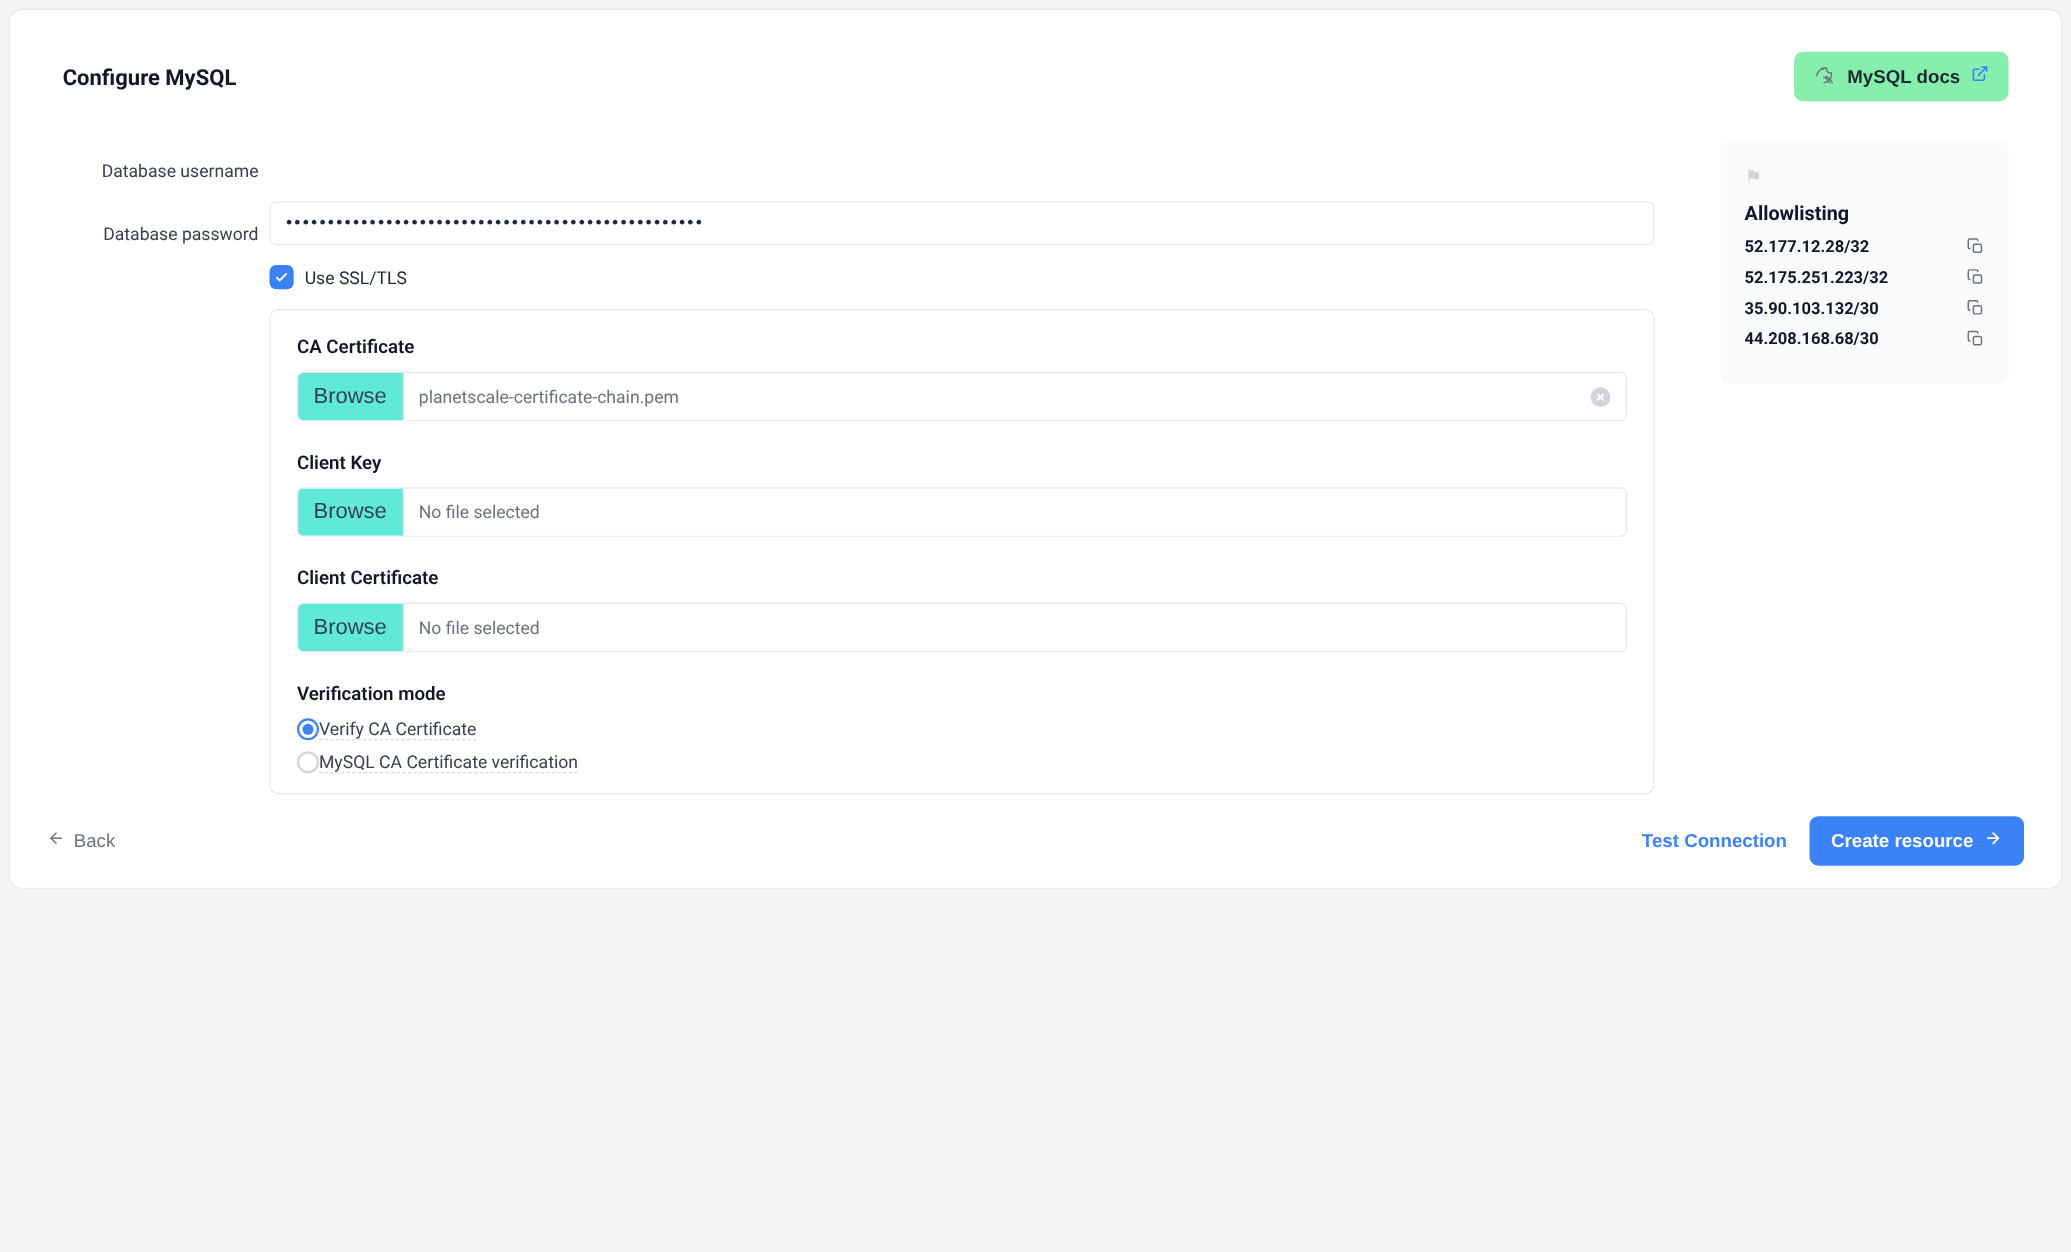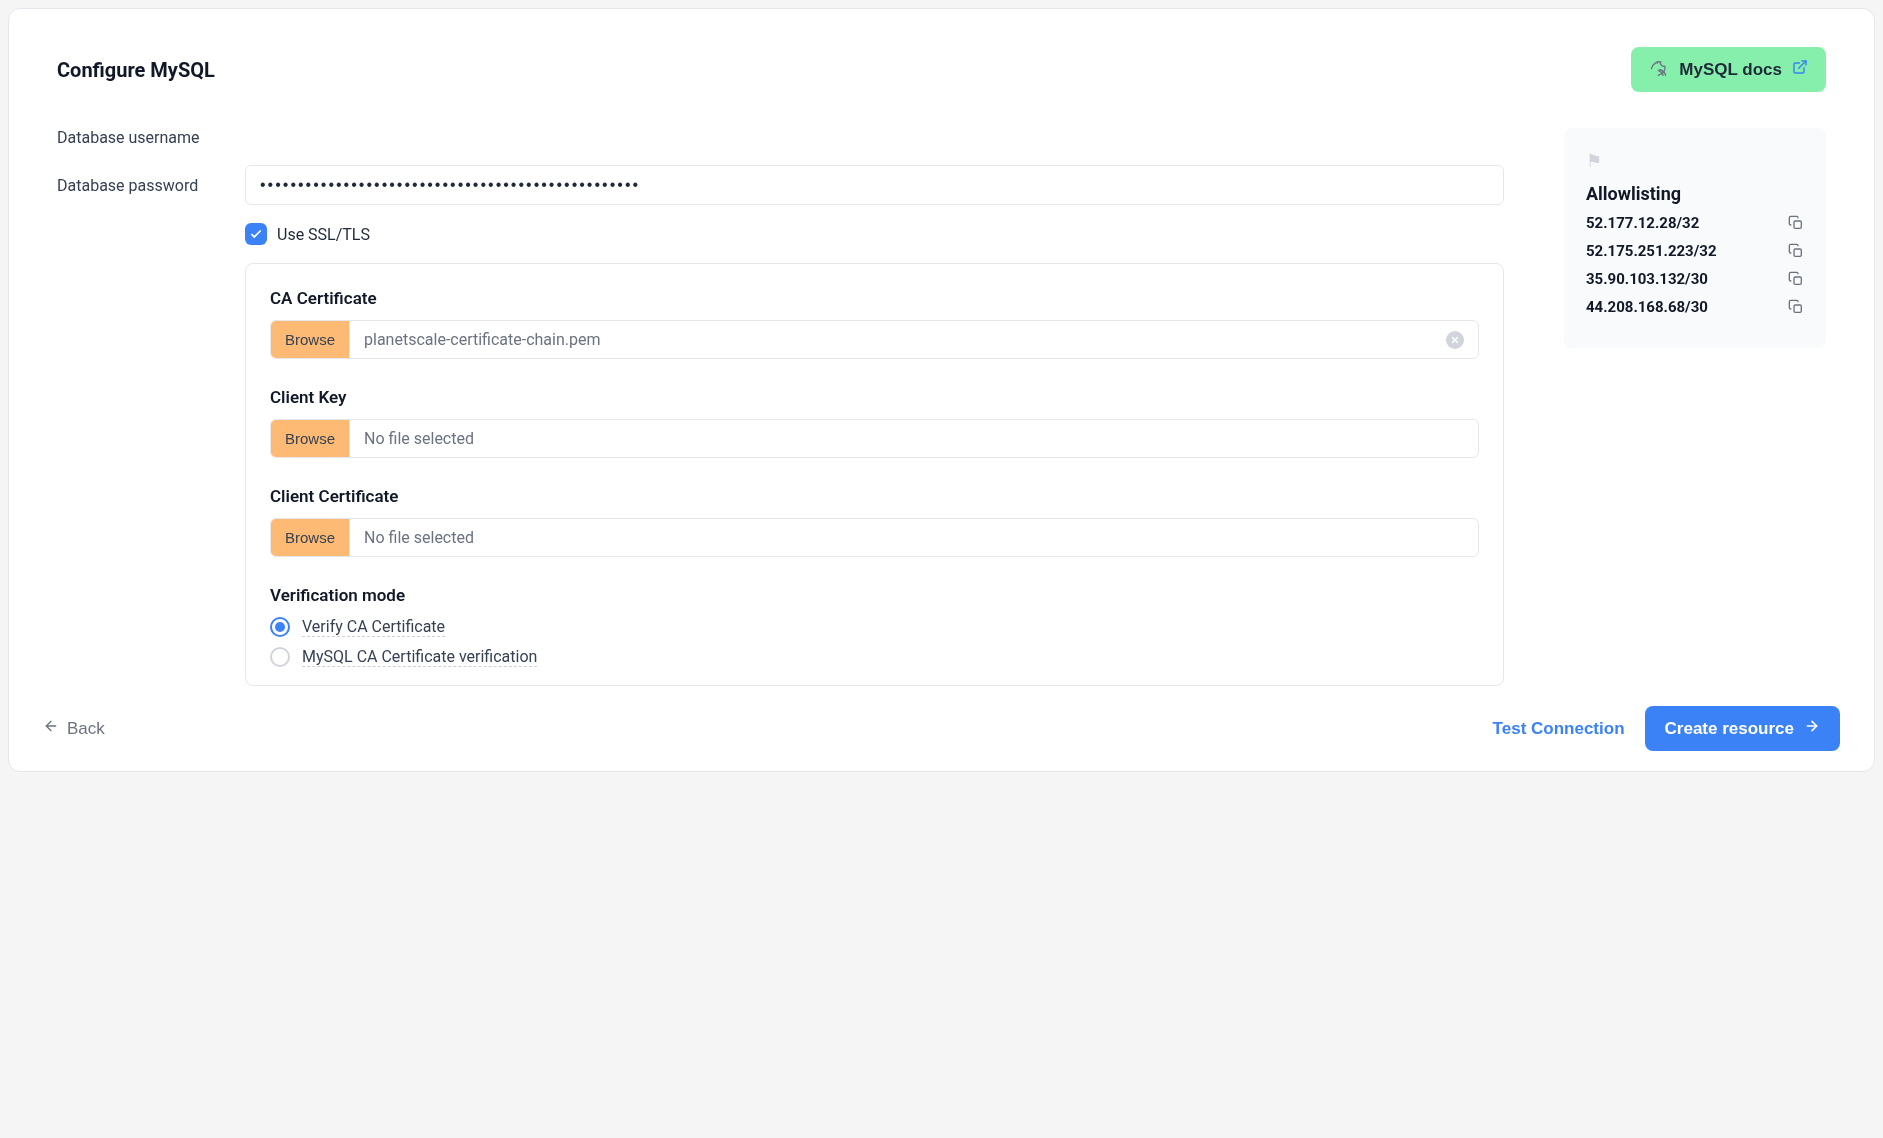--- a/index.html
+++ b/index.html
@@ -50,23 +50,25 @@
   .form-col { flex: 1; padding-top: 28px; }
   .side-col { width: 262px; padding-top: 28px; flex-shrink: 0; }
   .form-row {
     display: flex;
     align-items: center;
     margin-bottom: 18px;
   }
   .form-label-col {
     width: 188px;
     flex-shrink: 0;
+    text-align: right;
     padding-right: 10px;
     color: #374151;
     font-size: 16px;
+    margin-top: 18px;
   }
   .form-field-col { flex: 1; }
   .text-input {
     width: 100%;
     border: 1px solid #e5e7eb;
     border-radius: 6px;
     padding: 10px 14px;
     font-size: 16px;
     color: #1f2937;
     background: #fff;
@@ -100,23 +102,23 @@
   .file-input {
     display: flex;
     border: 1px solid #e5e7eb;
     border-radius: 6px;
     overflow: hidden;
     margin-bottom: 28px;
   }
   .browse-btn {
     border: none;
     border-right: 1px solid #e5e7eb;
-    background: #fdba74;
+    background: #5eead4;
     padding: 10px 14px;
-    font-size: 15px;
+    font-size: 20px;
     color: #374151;
     cursor: pointer;
   }
   .file-display {
     flex: 1;
     display: flex;
     align-items: center;
     justify-content: space-between;
     padding: 0 14px;
     color: #6b7280;
@@ -129,21 +131,20 @@
     display: inline-flex;
     align-items: center;
     justify-content: center;
     cursor: pointer;
     color: #fff;
     font-size: 12px;
   }
   .radio-row {
     display: flex;
     align-items: center;
-    gap: 12px;
     margin-bottom: 10px;
   }
   .radio {
     width: 20px; height: 20px;
     border-radius: 50%;
     border: 2px solid #d1d5db;
     cursor: pointer;
     position: relative;
     flex-shrink: 0;
   }

